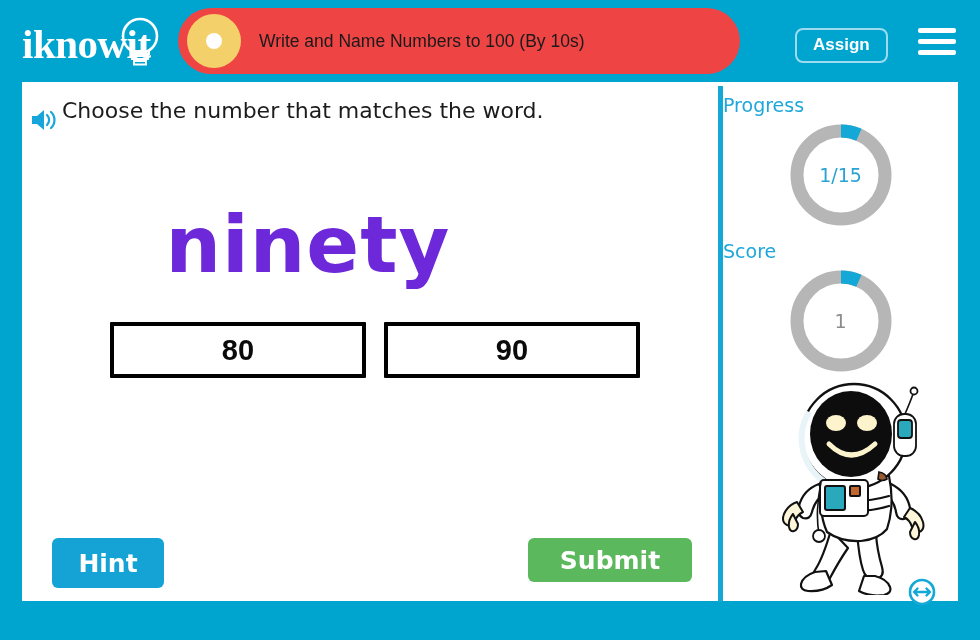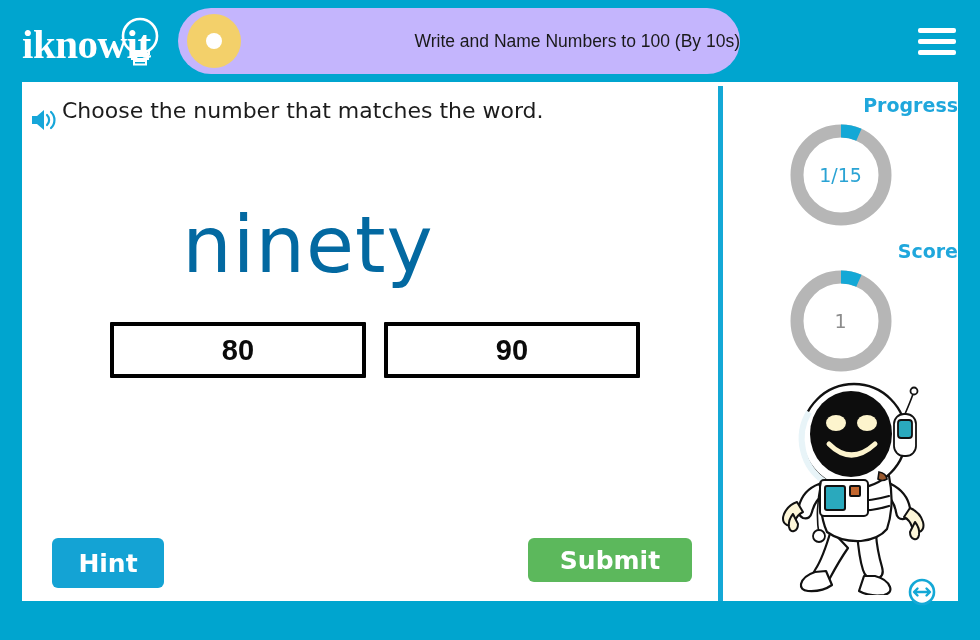--- a/index.html
+++ b/index.html
@@ -47,25 +47,24 @@
     position: absolute;
     left: 96px; top: 2px;
     width: 48px; height: 52px;
   }
 
   
   #title-pill {
     position: absolute;
     left: 178px; top: 8px;
     width: 562px; height: 66px;
-    background: #c4b5fd;
+    background: #ef4444;
     border-radius: 33px;
     display: flex;
     align-items: center;
-    justify-content: space-between;
   }
   #title-dot {
     width: 54px; height: 54px;
     margin-left: 9px;
     border-radius: 50%;
     background: #f3d06a;
     display: flex;
     align-items: center;
     justify-content: center;
     flex: none;
@@ -151,22 +150,22 @@
     margin-left: 2px;
   }
 
   
   #word-display {
     position: absolute;
     left: 0; top: 118px;
     width: 572px;
     text-align: center;
     font-size: 78px;
-    font-weight: 400;
-    color: #0369a1;
+    font-weight: 700;
+    color: #6d28d9;
     font-family: "DejaVu Sans", sans-serif;
     letter-spacing: 1px;
   }
 
   
   #choices {
     position: absolute;
     left: 88px; top: 240px;
     width: 530px;
     display: flex;
@@ -216,23 +215,23 @@
     font-family: "DejaVu Sans", sans-serif;
   }
 
   
   #sidebar {
     position: absolute;
     left: 701px; top: 0;
     width: 235px; height: 519px;
   }
   .gauge-label {
-    text-align: right;
+    text-align: left;
     font-size: 19px;
-    font-weight: bold;
+    font-weight: normal;
     color: #1fa7dc;
     font-family: "DejaVu Sans", sans-serif;
   }
   .gauge-wrap {
     position: relative;
     width: 110px; height: 110px;
     margin: 4px auto 0;
   }
   .gauge-value {
     position: absolute;
@@ -280,20 +279,21 @@
       </svg>
     </div>
 
     <div id="title-pill">
       <div id="title-dot">
         <div id="title-dot-inner"></div>
       </div>
       <div id="title-text">Write and Name Numbers to 100 (By 10s)</div>
     </div>
 
+    <button id="assign-btn">Assign</button>
 
     <div id="menu-btn">
       <span></span>
         <span></span>
         <span></span>
     </div>
   </div>
 
   <div id="content">
 

